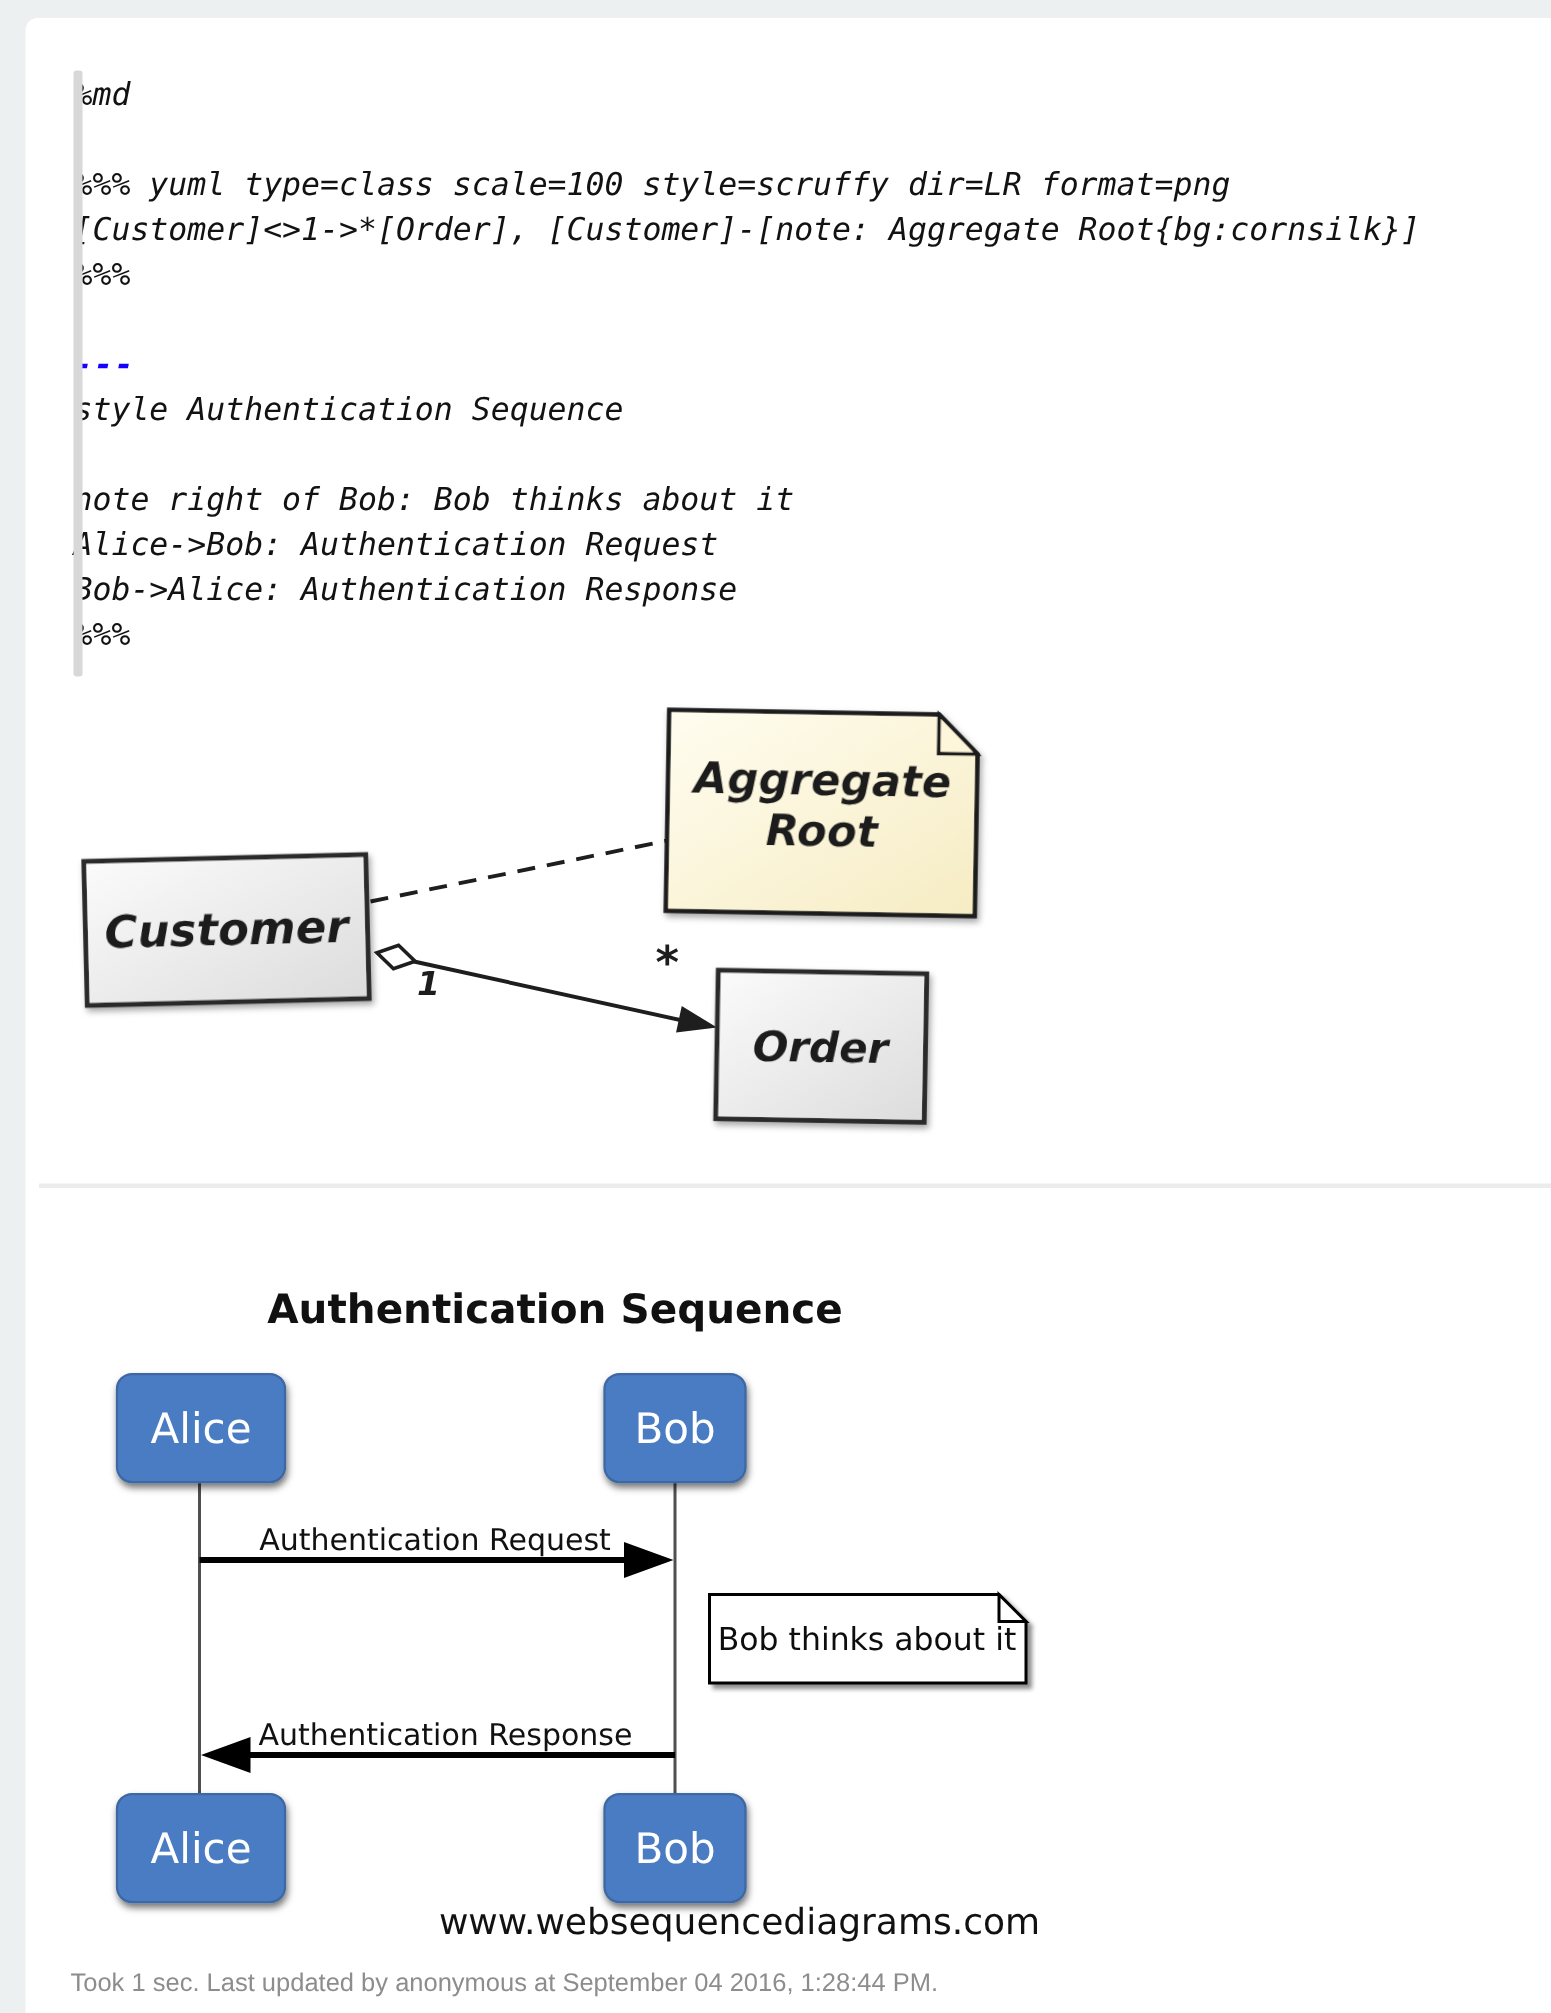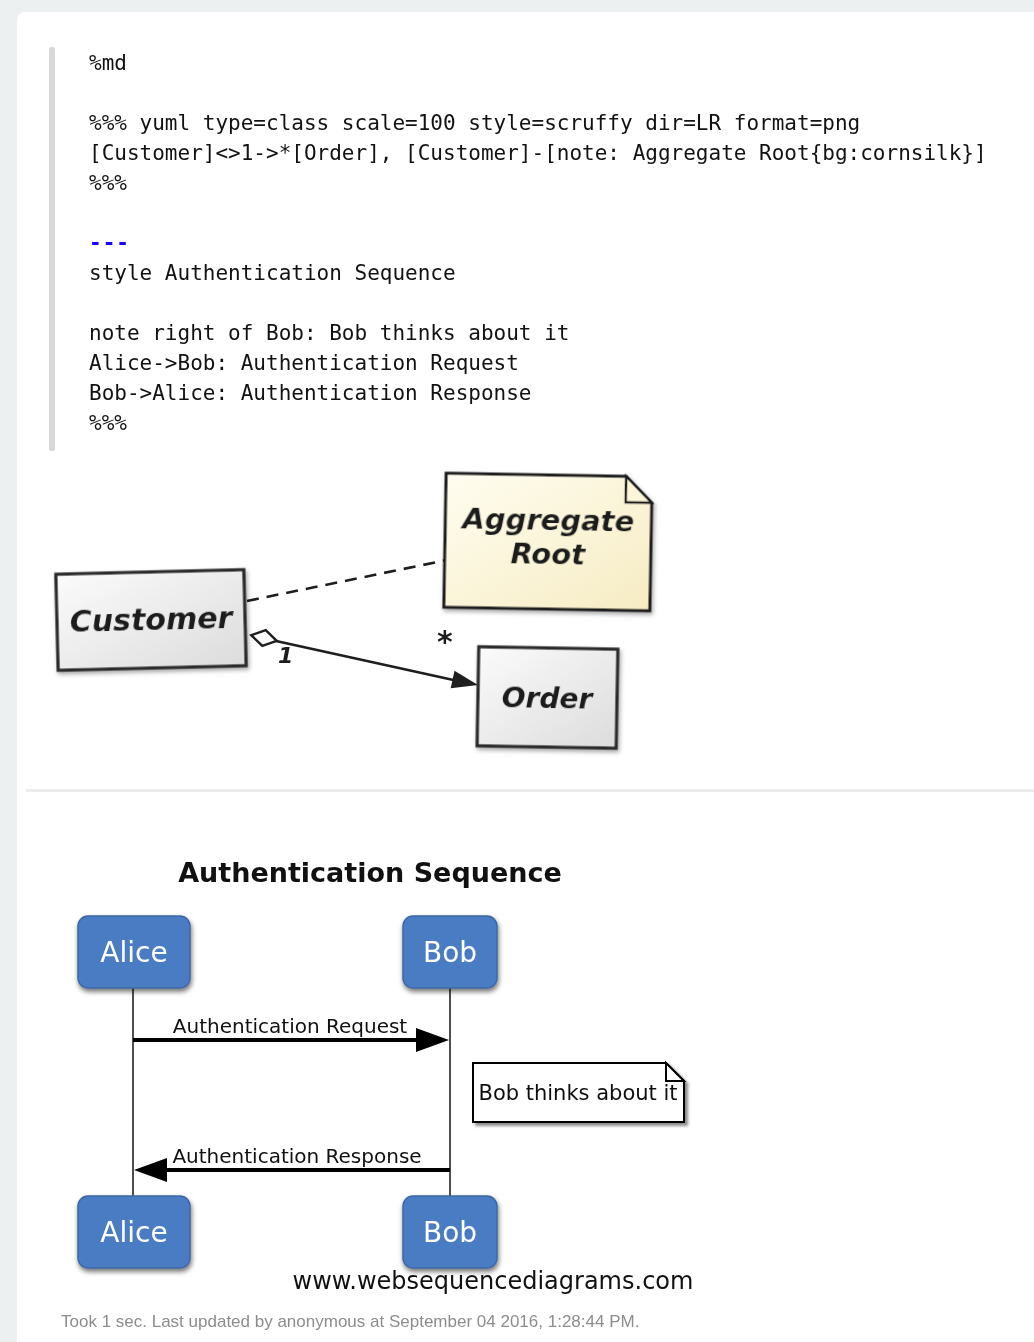--- a/index.html
+++ b/index.html
@@ -12,24 +12,25 @@
   }
   .card{
     position:absolute;
     left:17px;top:12px;right:0;bottom:0;
     background:#ffffff;
     border-top-left-radius:8px;
   }
   
   .code-block{
     position:relative;
-    padding:36px 0 0 72px;
+    padding:36px 0 0 32px;
     height:404px;
     overflow:hidden;
     cursor:text;
+    font-style:italic;
   }
   .gutter-bar{
     position:absolute;
     left:32px;top:35px;
     width:6px;height:404px;
     background:#d8d8d8;
     border-radius:2px;
   }
   .code-line{
     font-family:"DejaVu Sans Mono","Liberation Mono",monospace;
@@ -56,21 +57,21 @@
     height:3px;
     background:#ececec;
   }
   .sequence-diagram{
     position:absolute;
     left:43px;top:833px;
     width:660px;height:455px;
   }
   .status-line{
     position:absolute;
-    left:44px;top:1300px;
+    left:30px;top:1300px;
     font-family:"Liberation Sans",sans-serif;
     font-size:17px;
     color:#8d8d8d;
   }
   svg text{ user-select:none; }
   .hand{
     font-family:"DejaVu Sans",sans-serif;
     font-style:italic;
     font-weight:bold;
     fill:#1d1d1d;

